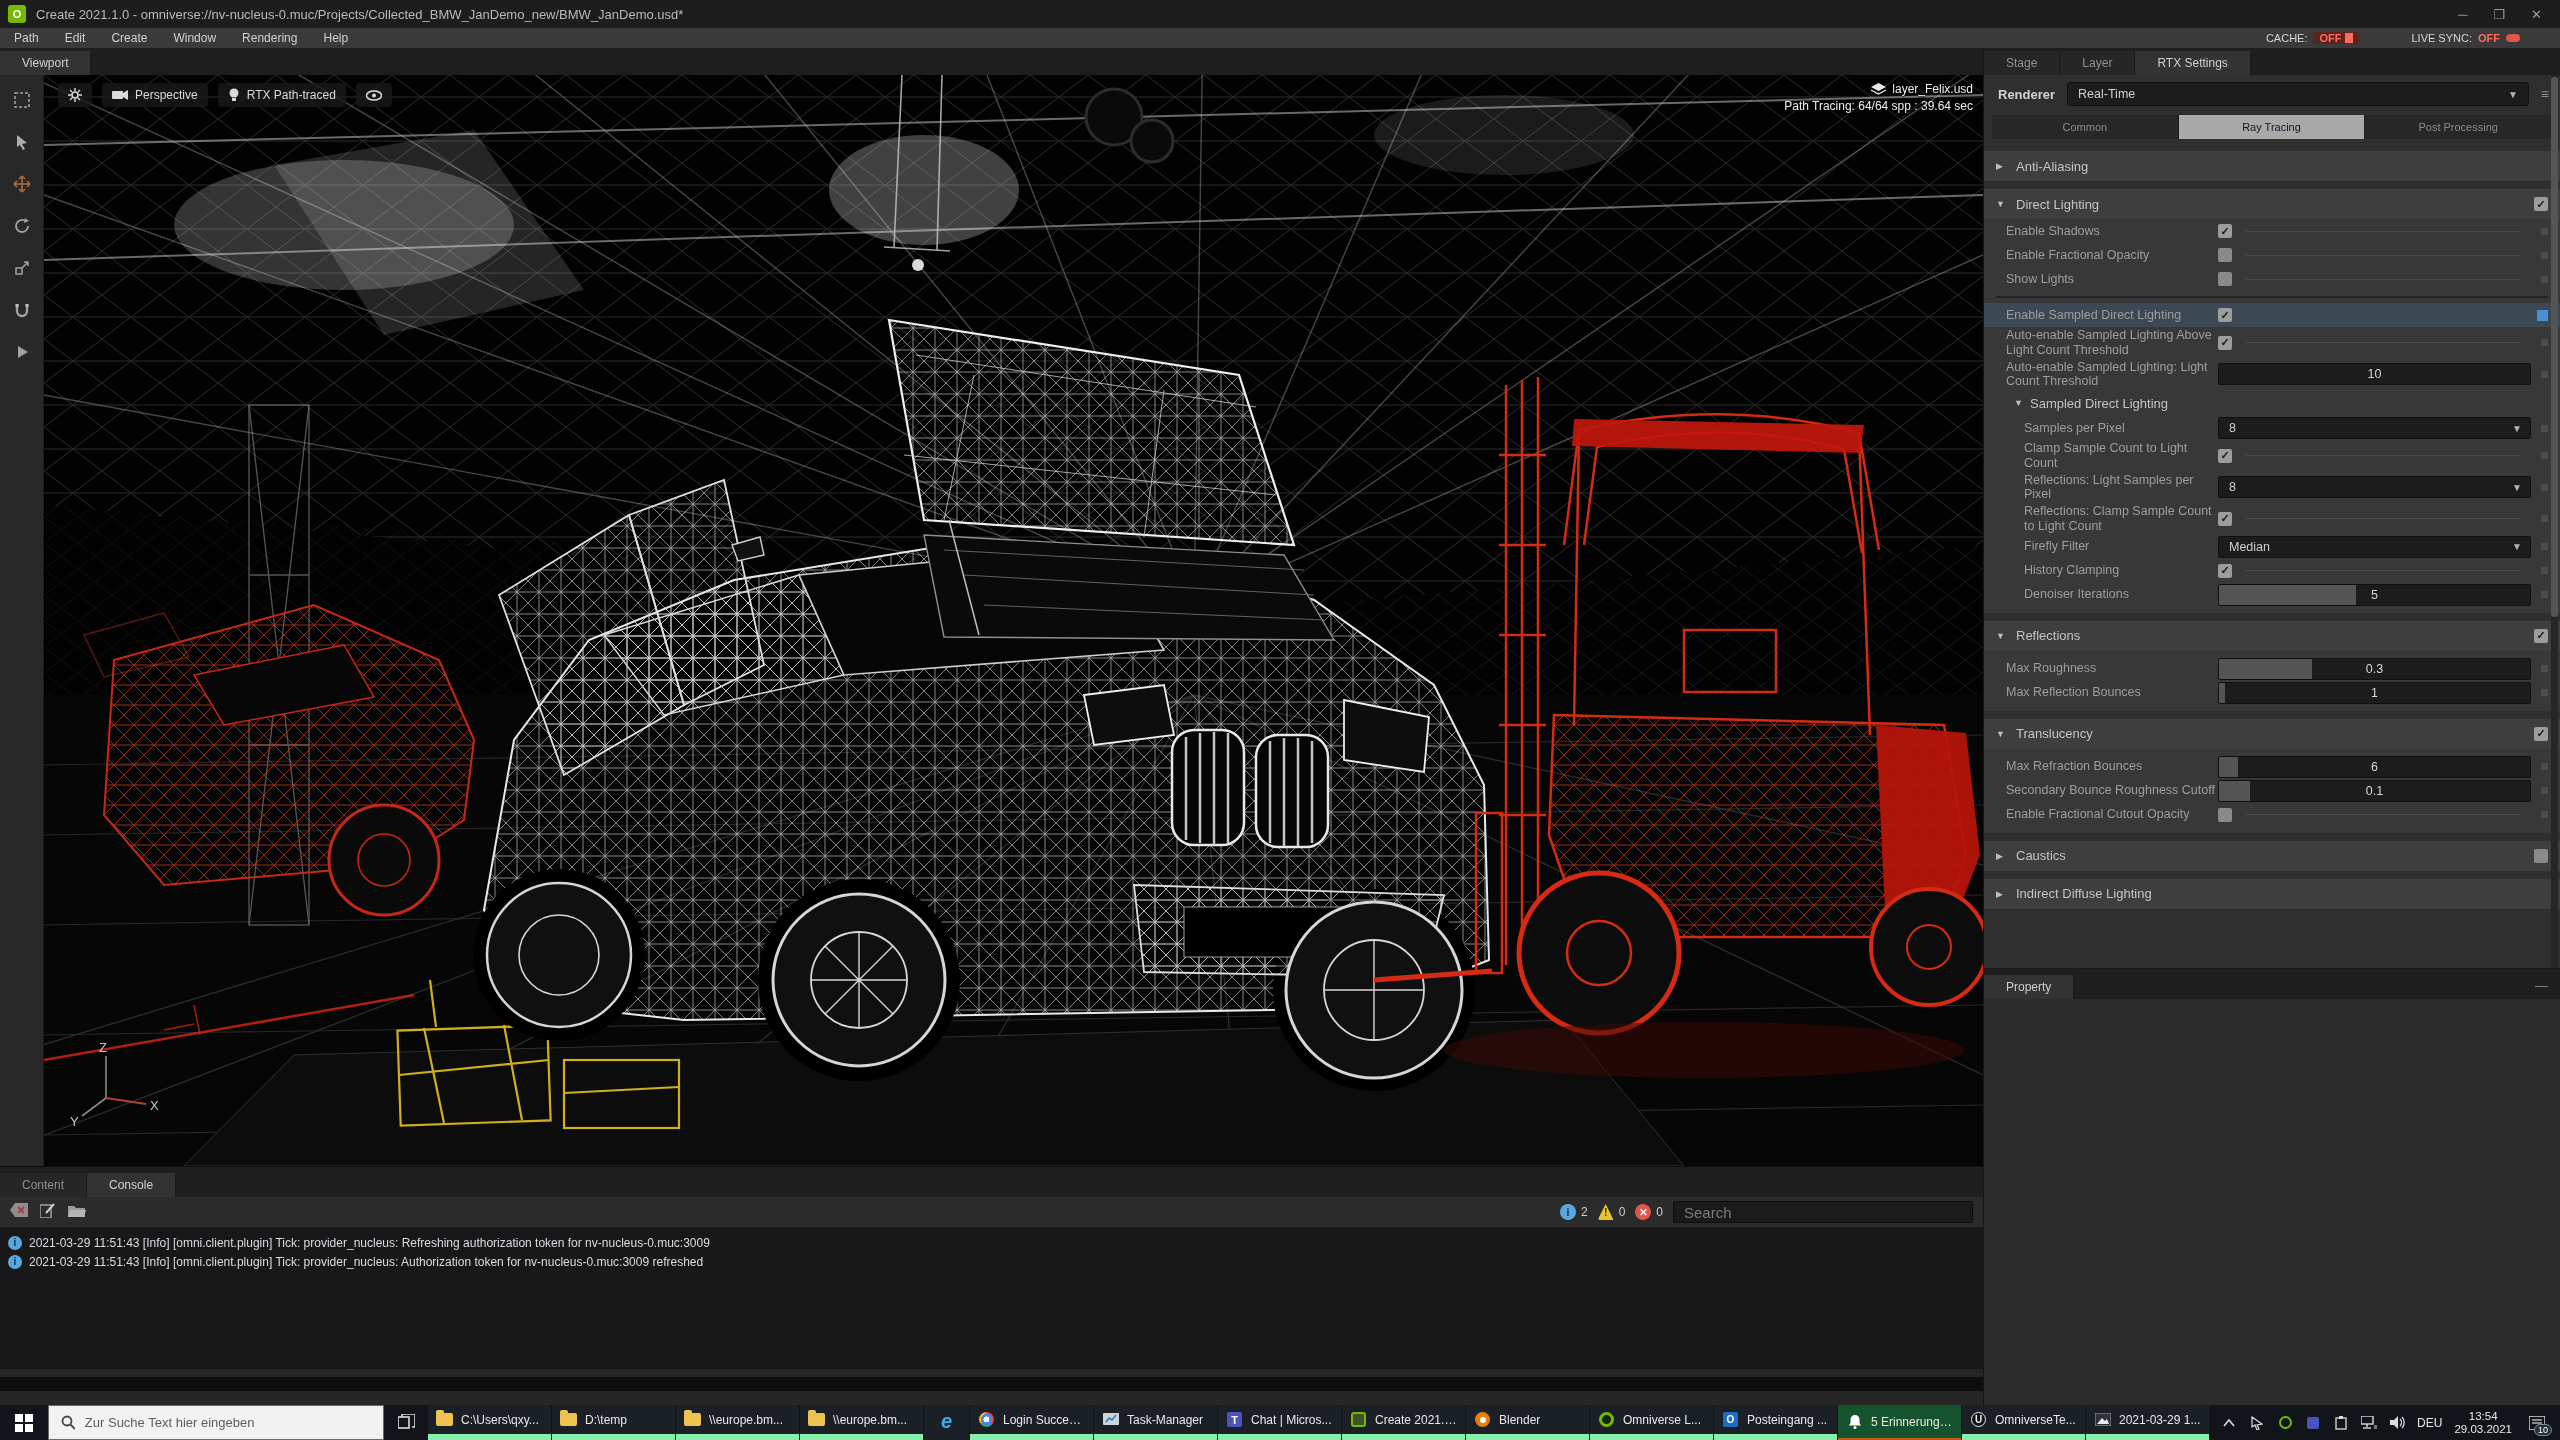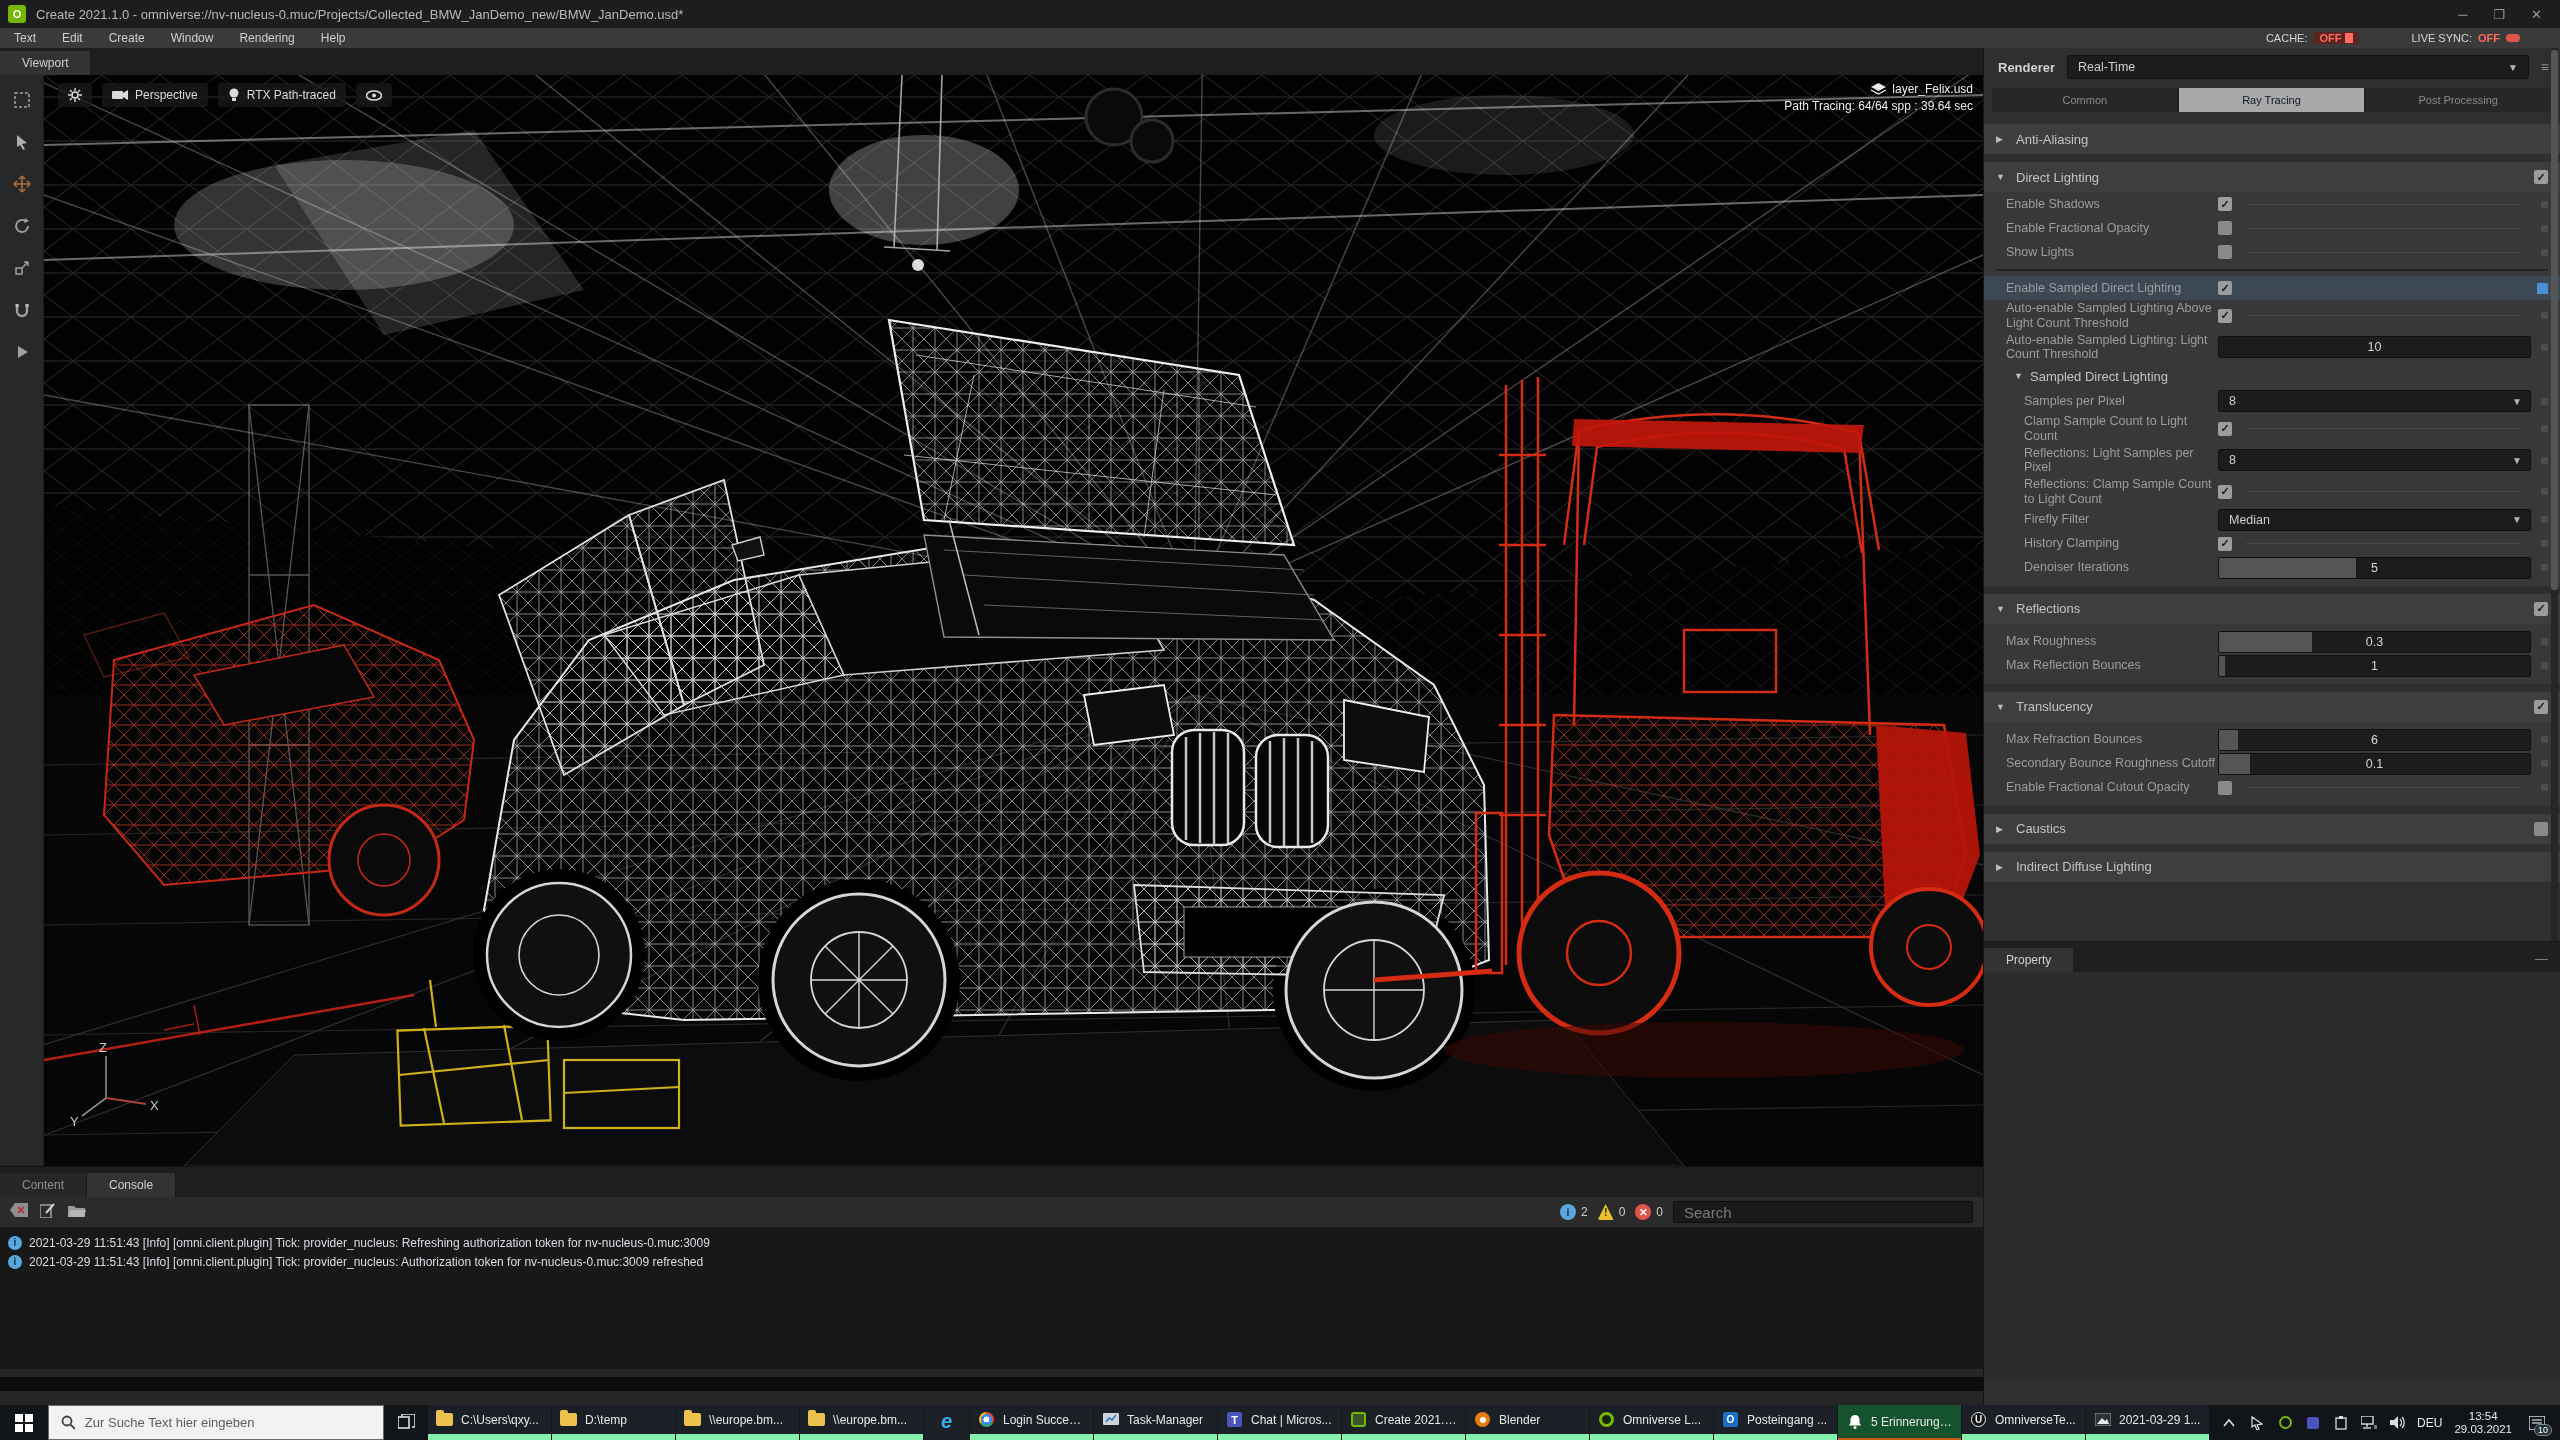--- a/index.html
+++ b/index.html
@@ -144,21 +144,21 @@
   <div id="app-icon">O</div>
   <span>Create 2021.1.0 - omniverse://nv-nucleus-0.muc/Projects/Collected_BMW_JanDemo_new/BMW_JanDemo.usd*</span>
   <div id="win-btns">
     <span>─</span>
     <span>❐</span>
     <span>✕</span>
   </div>
 </div>
 
 <div id="menubar">
-  <span>Text</span>
+  <span>Path</span>
   <span>Edit</span>
   <span>Create</span>
   <span>Window</span>
   <span>Rendering</span>
   <span>Help</span>
   <span class="spacer"></span>
   <span class="cache-group">
     <span>CACHE:</span>
     <span class="pill">
       <span>OFF</span>
@@ -439,20 +439,25 @@
         <line x1="22" y1="58" x2="62" y2="64" stroke="#b04233" stroke-width="1.8"></line>
         <text x="15" y="12" fill="#c9c9c9" font-size="13">Z</text>
         <text x="-14" y="86" fill="#c9c9c9" font-size="13">Y</text>
         <text x="66" y="70" fill="#c9c9c9" font-size="13">X</text>
       </g>
     </svg>
   </div>
 </div>
 
 <div id="right-panel">
+  <div id="rp-tabs">
+    <div class="tab">Stage</div>
+    <div class="tab">Layer</div>
+    <div class="tab active">RTX Settings</div>
+  </div>
 
   <div id="rp-settings">
     <div id="renderer-row">
       <span class="lbl">Renderer</span>
       <div class="dropdown">
         <span>Real-Time</span>
           <span class="arrow">▼</span>
       </div>
       <span class="burger">≡</span>
     </div>

